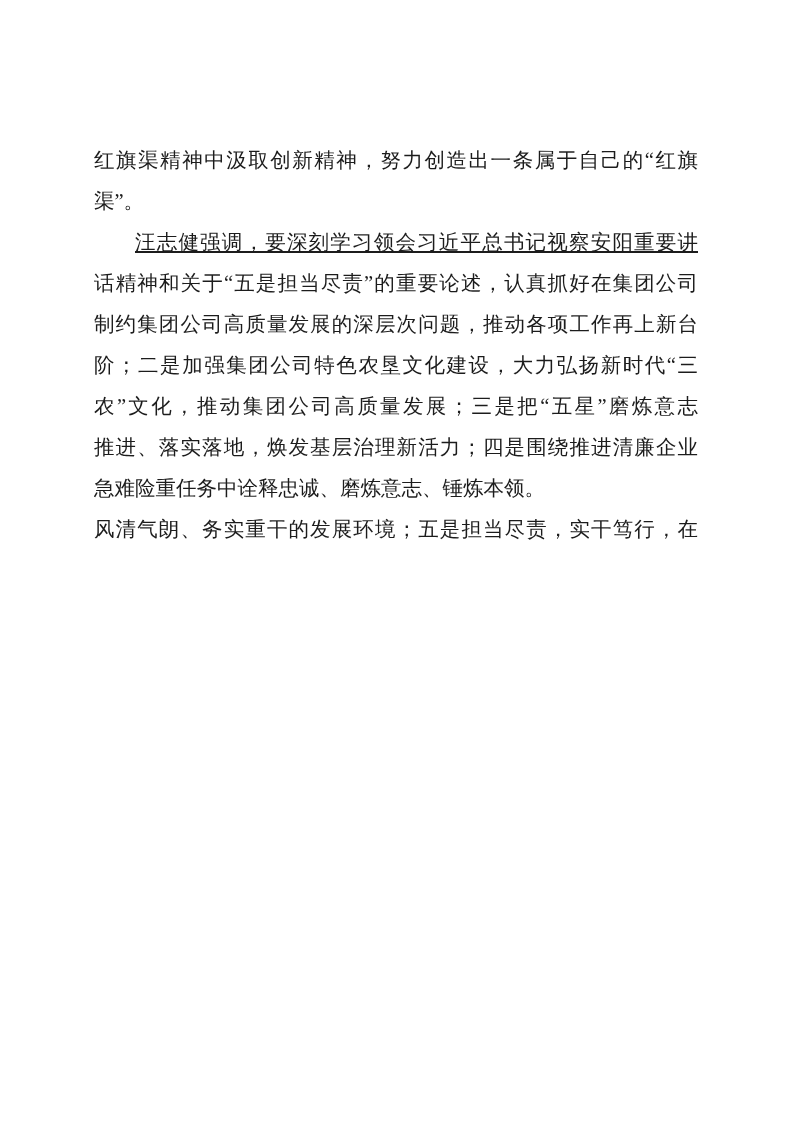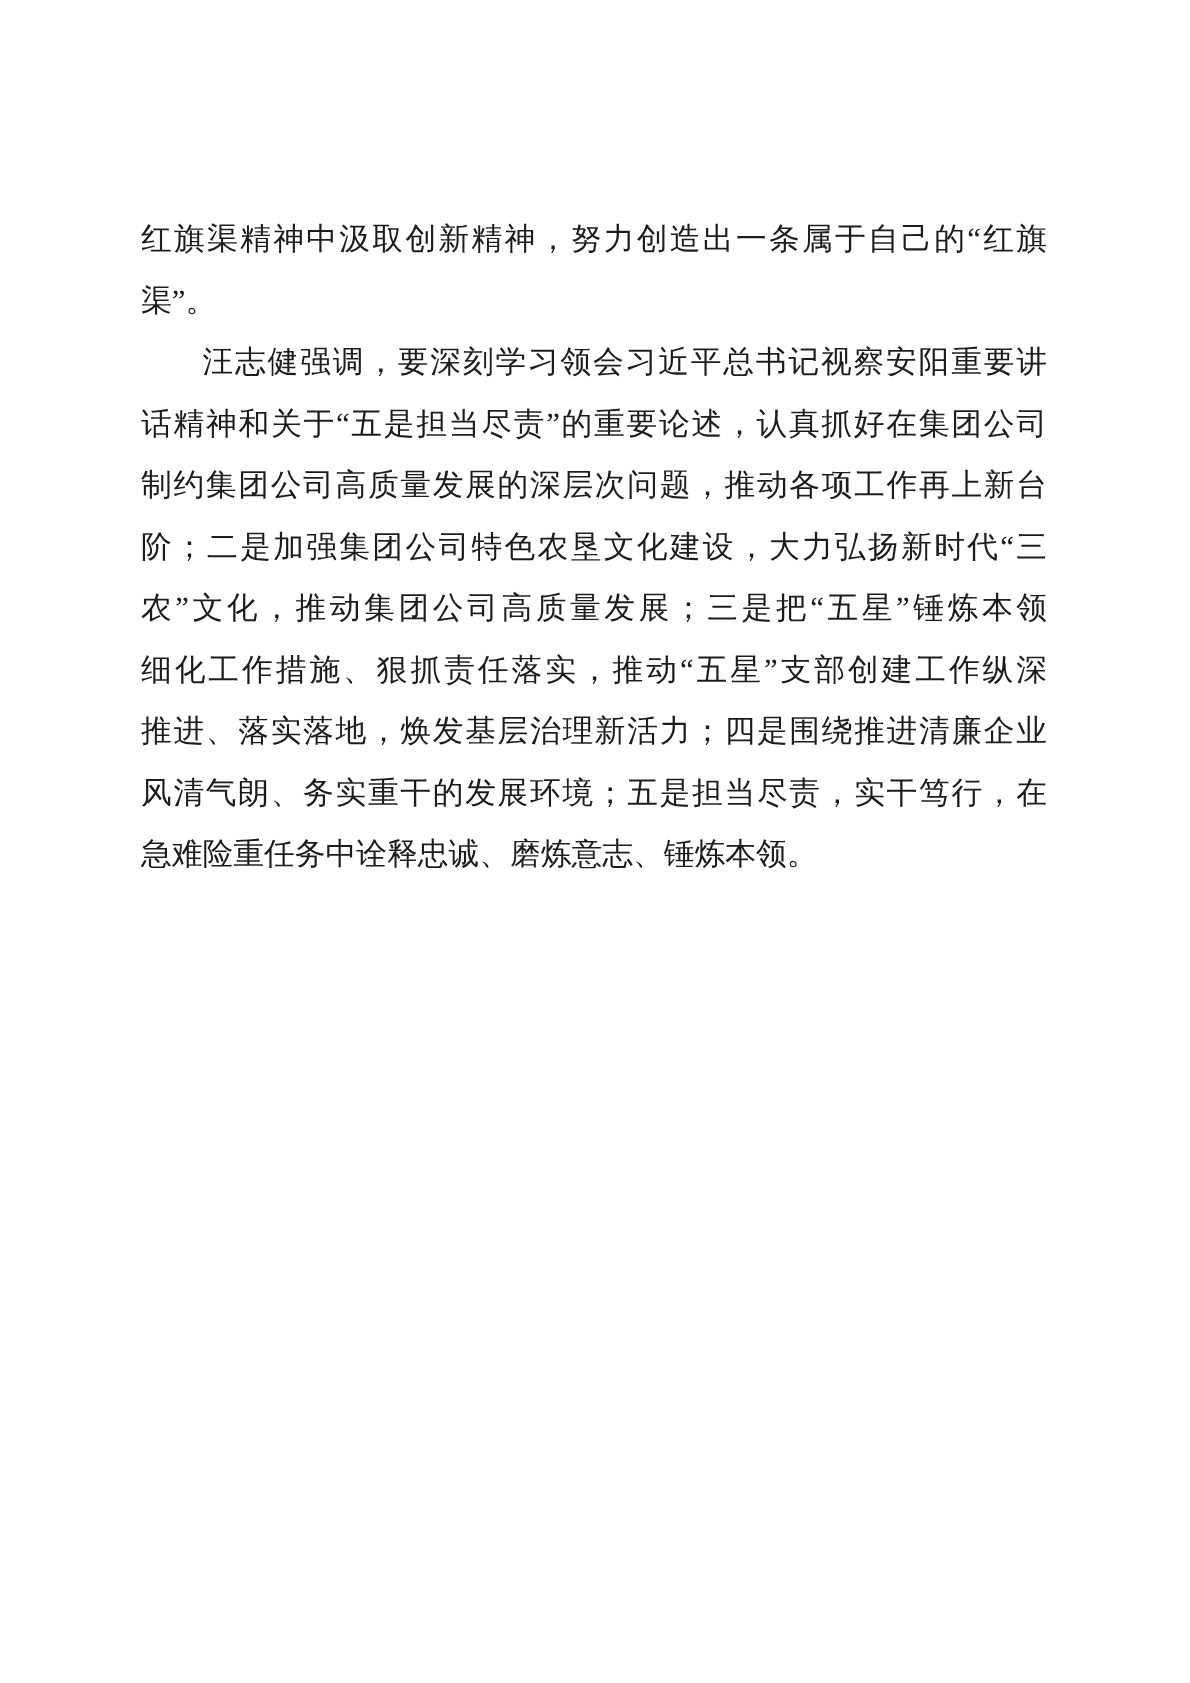--- a/index.html
+++ b/index.html
@@ -42,39 +42,39 @@
     -moz-text-align-last: justify;
   }
   
   .line.last {
     text-align: left;
     text-align-last: left;
   }
   
   .line.indent {
     text-indent: 41px;
+    text-decoration: underline;
   }
 </style>
 </head>
 <body>
 
 <div class="page">
   <div class="text-block">
 
     <div class="para">
       <p class="line jl">红旗渠精神中汲取创新精神，努力创造出一条属于自己的“红旗</p>
       <p class="line last">渠”。</p>
     </div>
 
     <div class="para">
       <p class="line jl indent">汪志健强调，要深刻学习领会习近平总书记视察安阳重要讲</p>
       <p class="line jl">话精神和关于“五是担当尽责”的重要论述，认真抓好在集团公司</p>
       <p class="line jl">制约集团公司高质量发展的深层次问题，推动各项工作再上新台</p>
       <p class="line jl">阶；二是加强集团公司特色农垦文化建设，大力弘扬新时代“三</p>
-      <p class="line jl">农”文化，推动集团公司高质量发展；三是把“五星”锤炼本领</p>
-      <p class="line jl">细化工作措施、狠抓责任落实，推动“五星”支部创建工作纵深</p>
+      <p class="line jl">农”文化，推动集团公司高质量发展；三是把“五星”磨炼意志</p>
       <p class="line jl">推进、落实落地，焕发基层治理新活力；四是围绕推进清廉企业</p>
+      <p class="line last">急难险重任务中诠释忠诚、磨炼意志、锤炼本领。</p>
       <p class="line jl">风清气朗、务实重干的发展环境；五是担当尽责，实干笃行，在</p>
-      <p class="line last">急难险重任务中诠释忠诚、磨炼意志、锤炼本领。</p>
     </div>
 
   </div>
 </div>
 
 </body></html>

